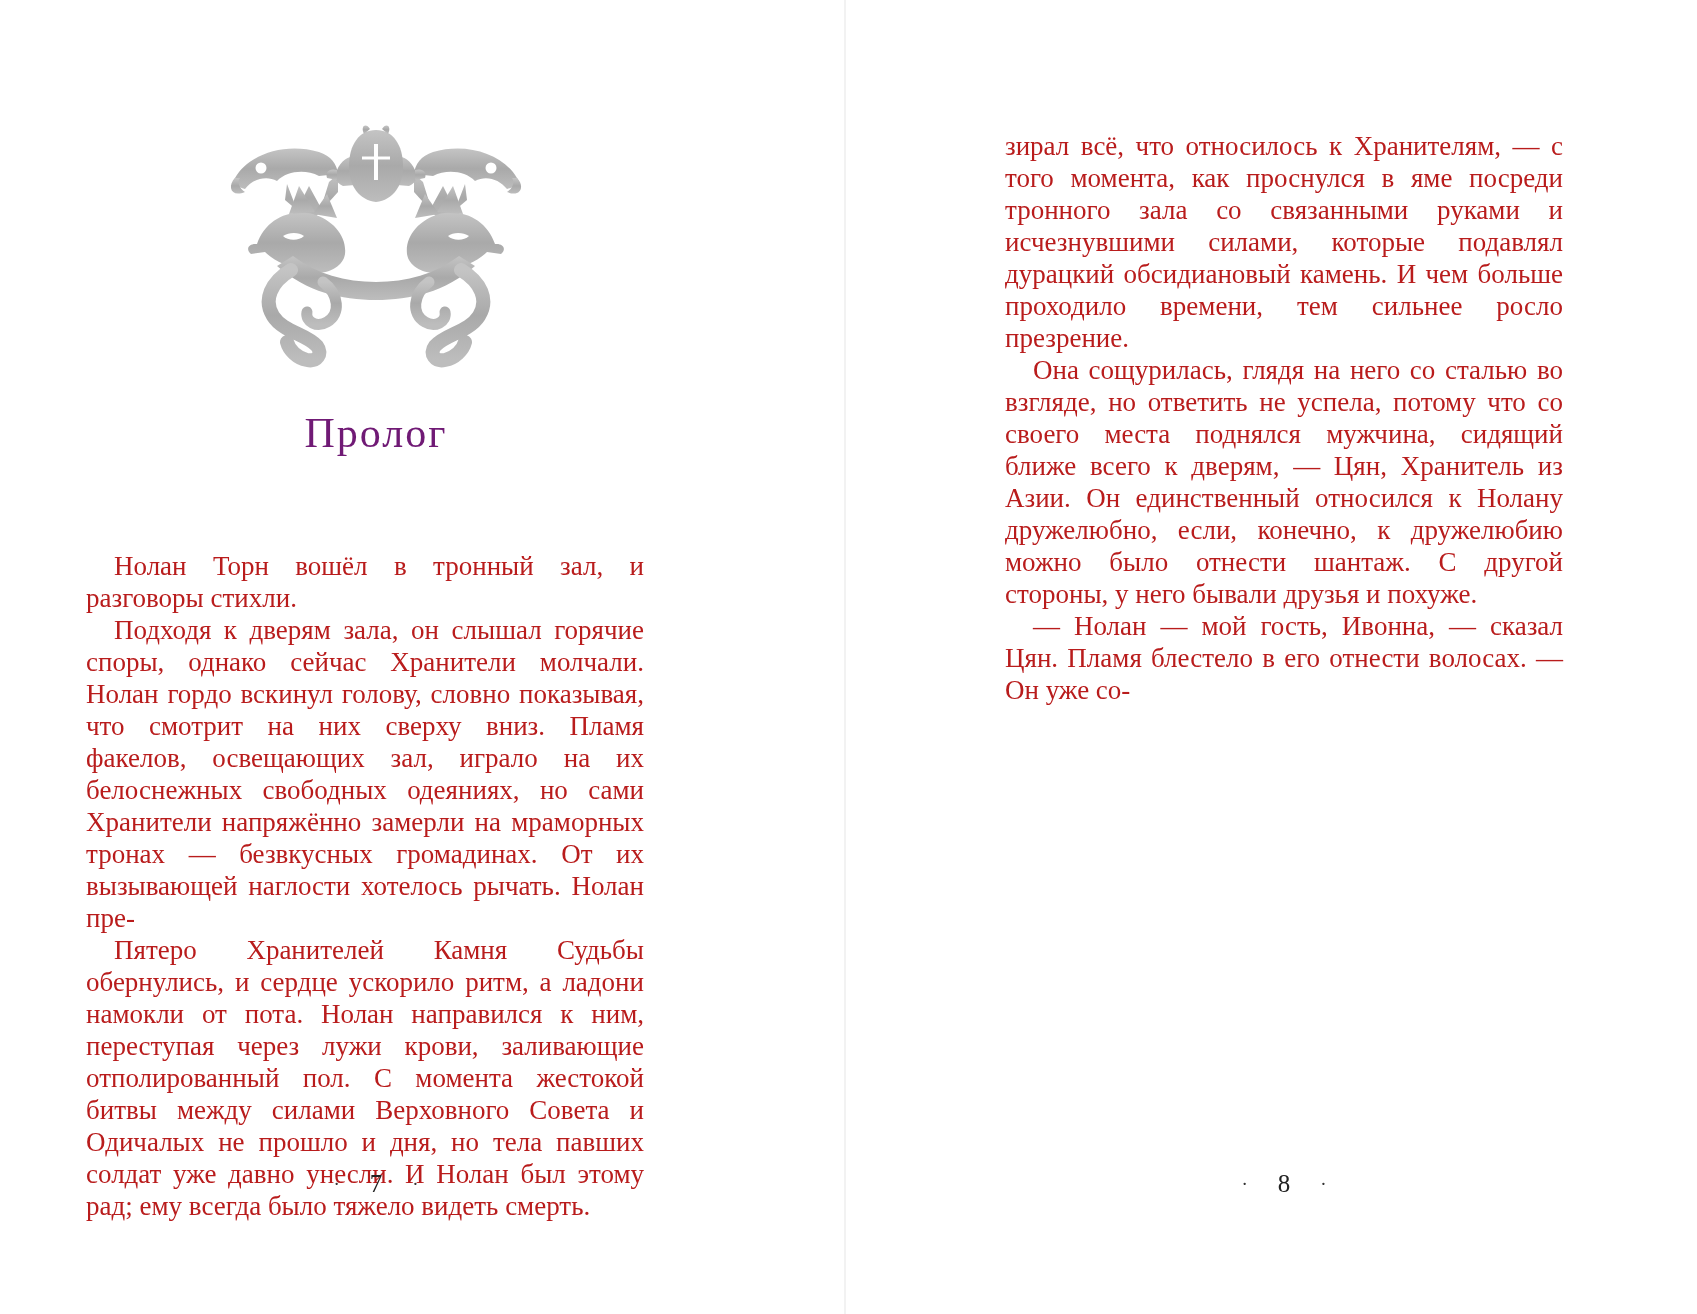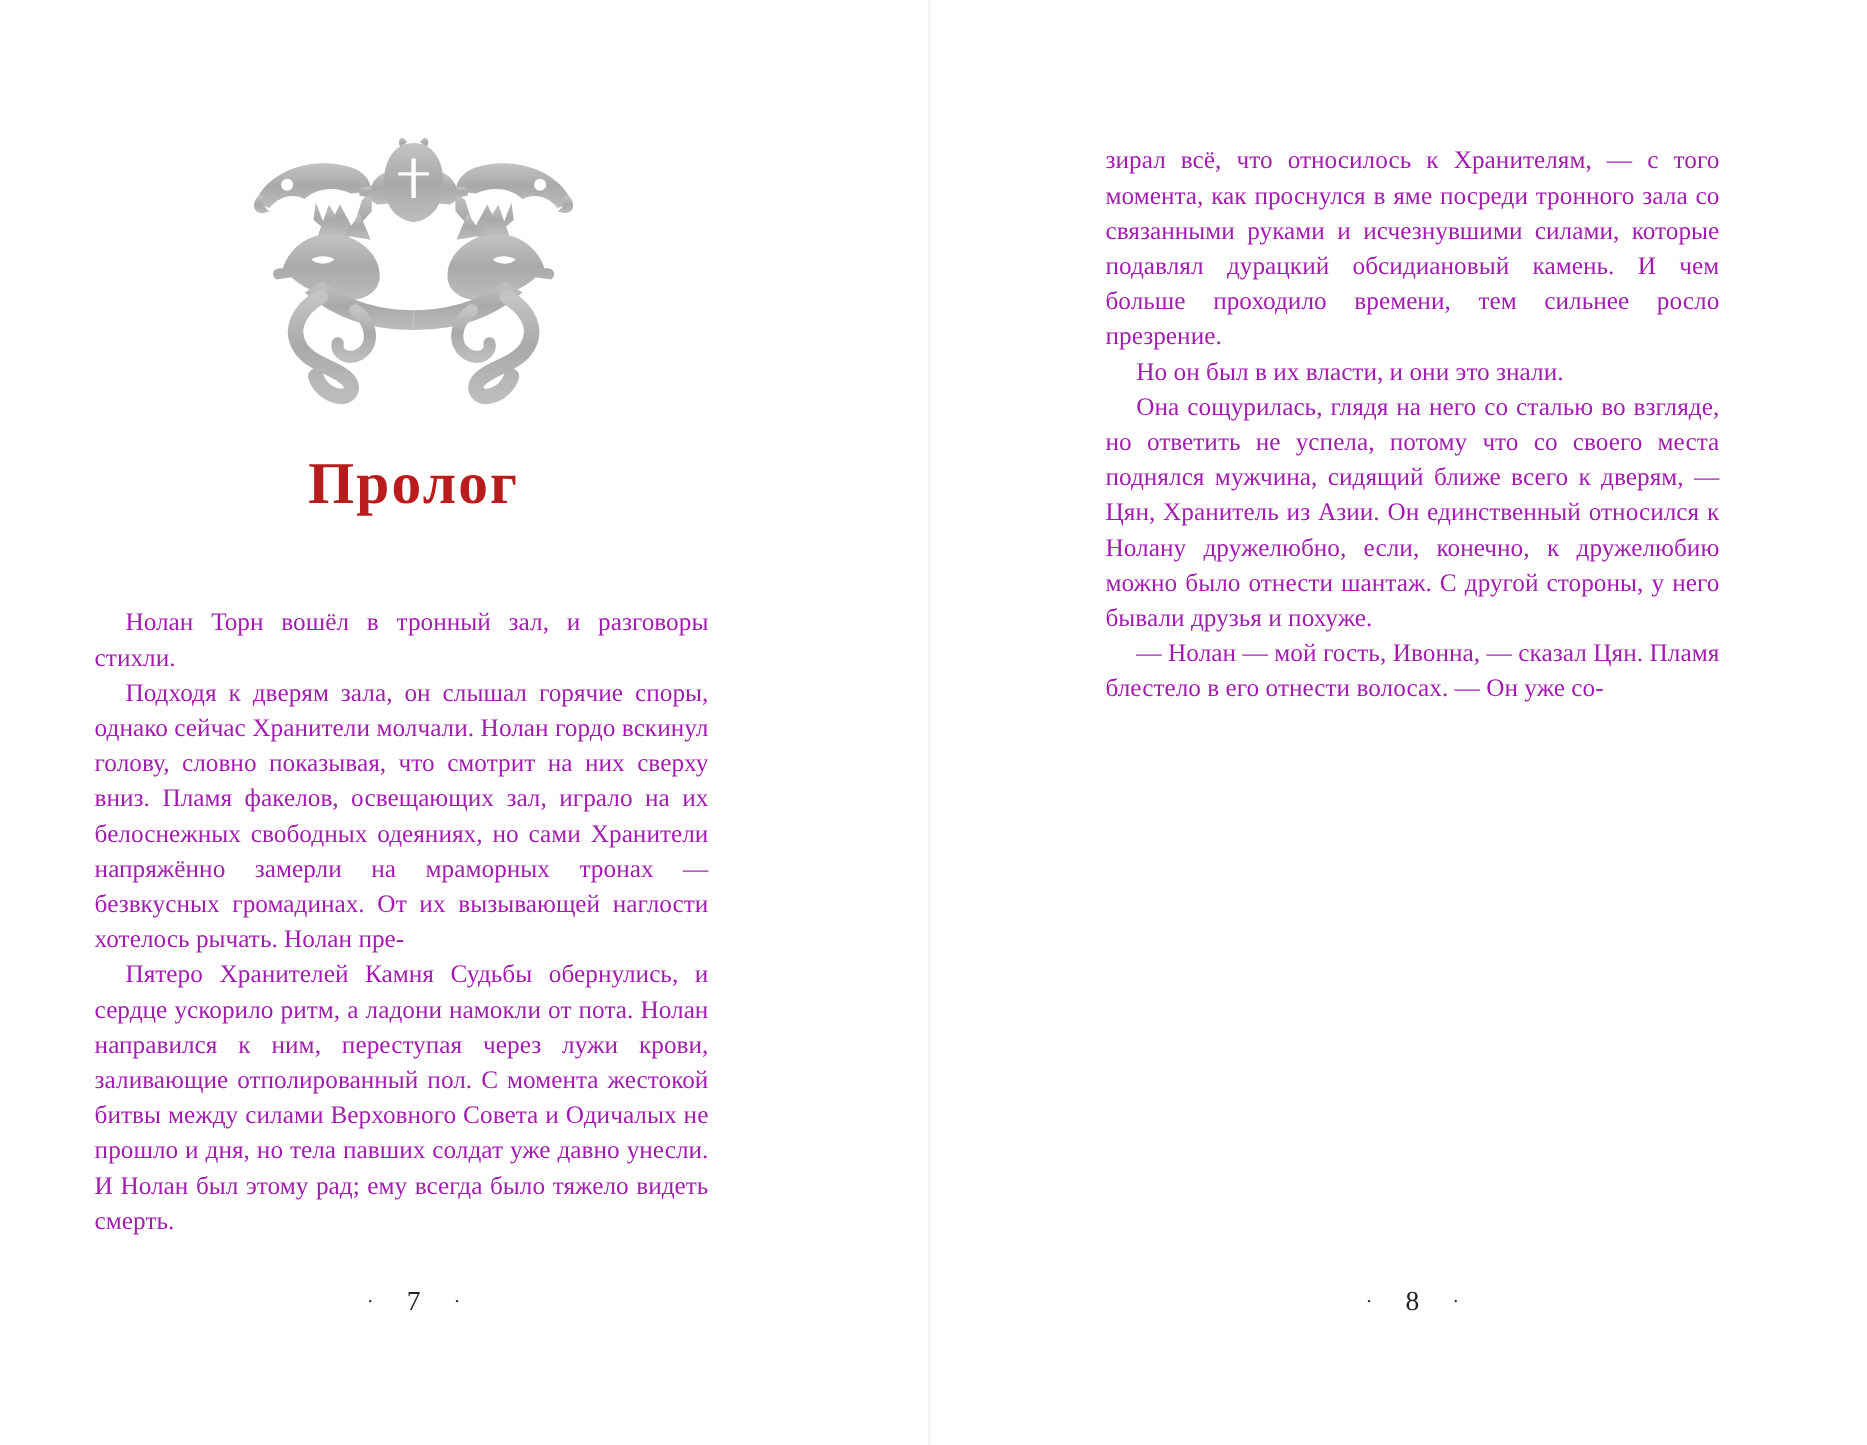--- a/index.html
+++ b/index.html
@@ -22,34 +22,34 @@
     position: absolute;
     left: 97px; top: 122px;
     width: 558px; height: 248px;
     display: flex; justify-content: center; align-items: flex-start;
   }
   .chapter-title {
     position: absolute;
     left: 97px; top: 410px;
     width: 558px;
     margin: 0;
-    font-size: 54px;
-    font-weight: 700;
+    font-size: 42px;
+    font-weight: 400;
     letter-spacing: 2px;
     text-align: center;
-    color: #b91c1c;
+    color: #701a75;
     line-height: 1.1;
   }
   .body-text {
     position: absolute;
     width: 558px;
-    font-size: 23px;
+    font-size: 27px;
     line-height: 32px;
     text-align: justify;
-    color: #a21caf;
+    color: #b91c1c;
   }
   .body-text p { margin: 0; text-indent: 28px; }
   .body-text p.no-indent { text-indent: 0; }
   .left-body  { left: 86px;  top: 550px; }
   .right-body { left: 1005px; top: 130px; }
   .page-footer {
     position: absolute;
     top: 1170px;
     width: 558px;
     display: flex;
@@ -127,21 +127,20 @@
       <span class="footer-dot">·</span>
       <span class="page-num">7</span>
       <span class="footer-dot">·</span>
     </footer>
   </section>
 
   <section>
 
     <div class="body-text right-body">
       <p class="no-indent">зирал всё, что относилось к Хранителям, — с того момента, как проснулся в яме посреди тронного зала со связанными руками и исчезнувшими силами, которые подавлял дурацкий обсидиановый камень. И чем больше проходило времени, тем сильнее росло презрение.</p>
-      <p>Но он был в их власти, и они это знали.</p>
       <p>Она сощурилась, глядя на него со сталью во взгляде, но ответить не успела, потому что со своего места поднялся мужчина, сидящий ближе всего к дверям, — Цян, Хранитель из Азии. Он единственный относился к Нолану дружелюбно, если, конечно, к дружелюбию можно было отнести шантаж. С другой стороны, у него бывали друзья и похуже.</p>
       <p>— Нолан — мой гость, Ивонна, — сказал Цян. Пламя блестело в его отнести волосах. — Он уже со-</p>
     </div>
 
     <footer class="page-footer footer-right">
       <span class="footer-dot">·</span>
       <span class="page-num">8</span>
       <span class="footer-dot">·</span>
     </footer>
   </section>

